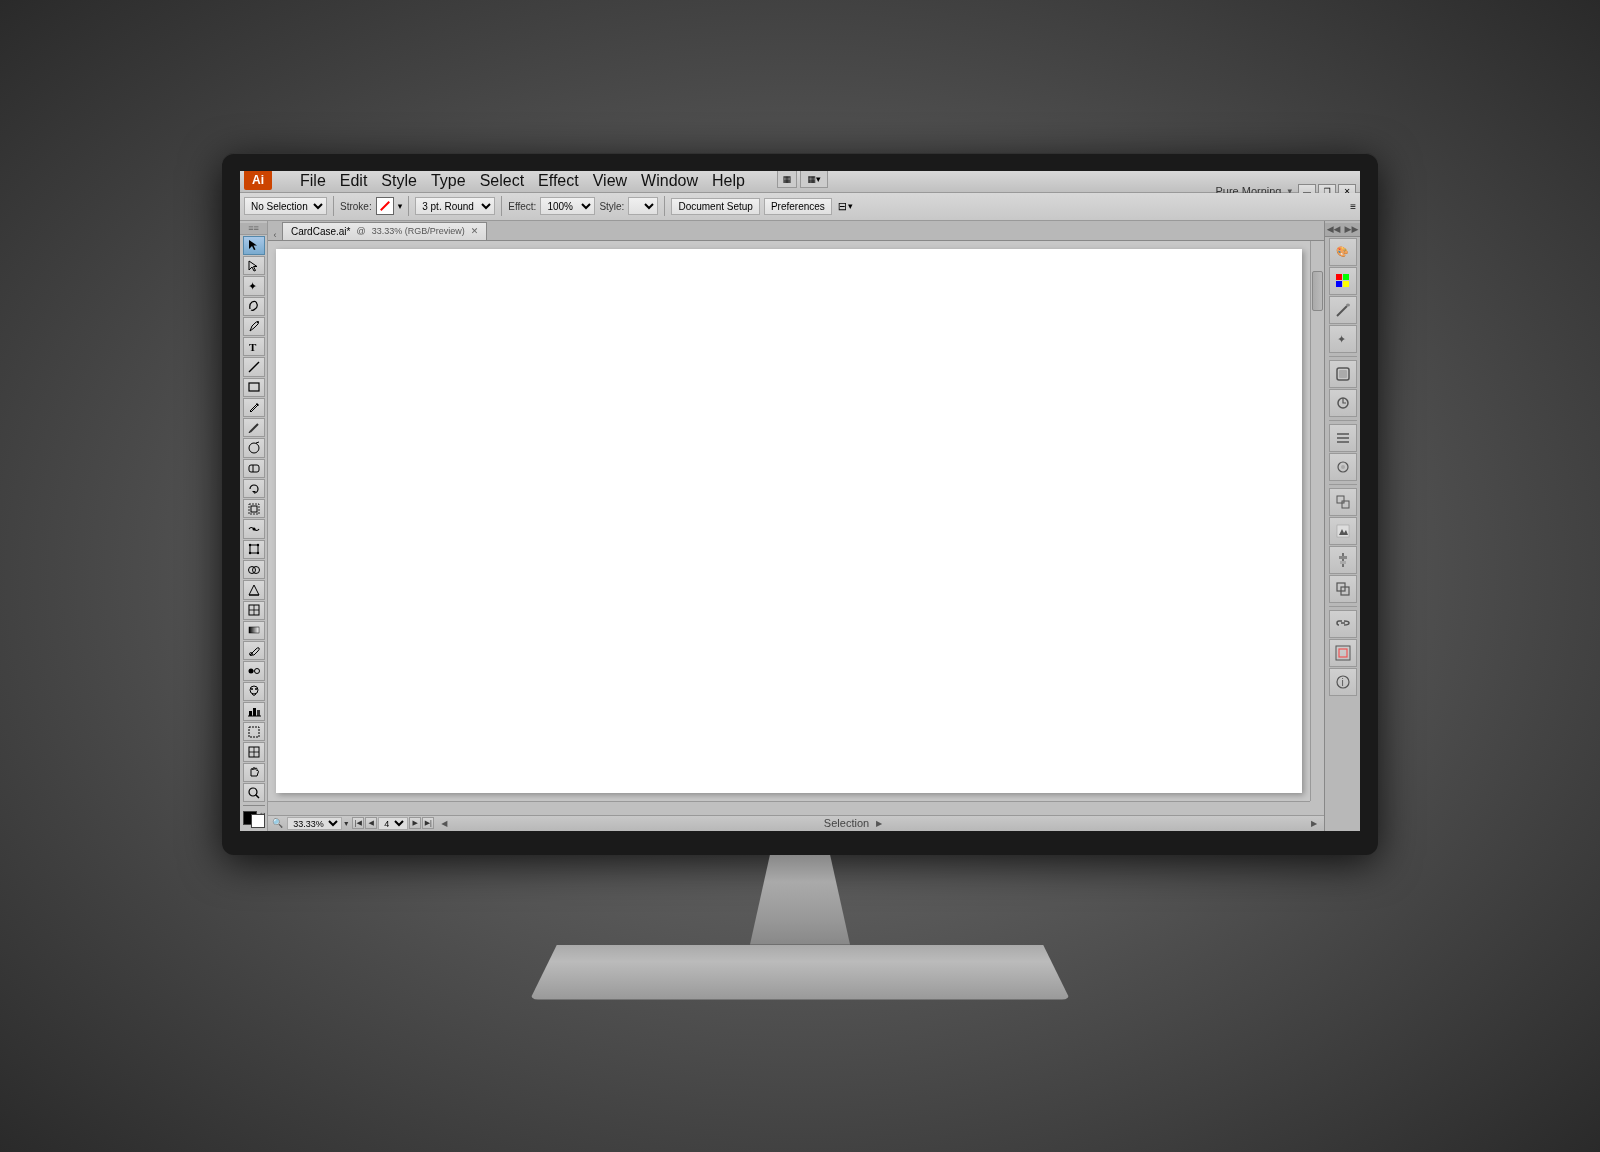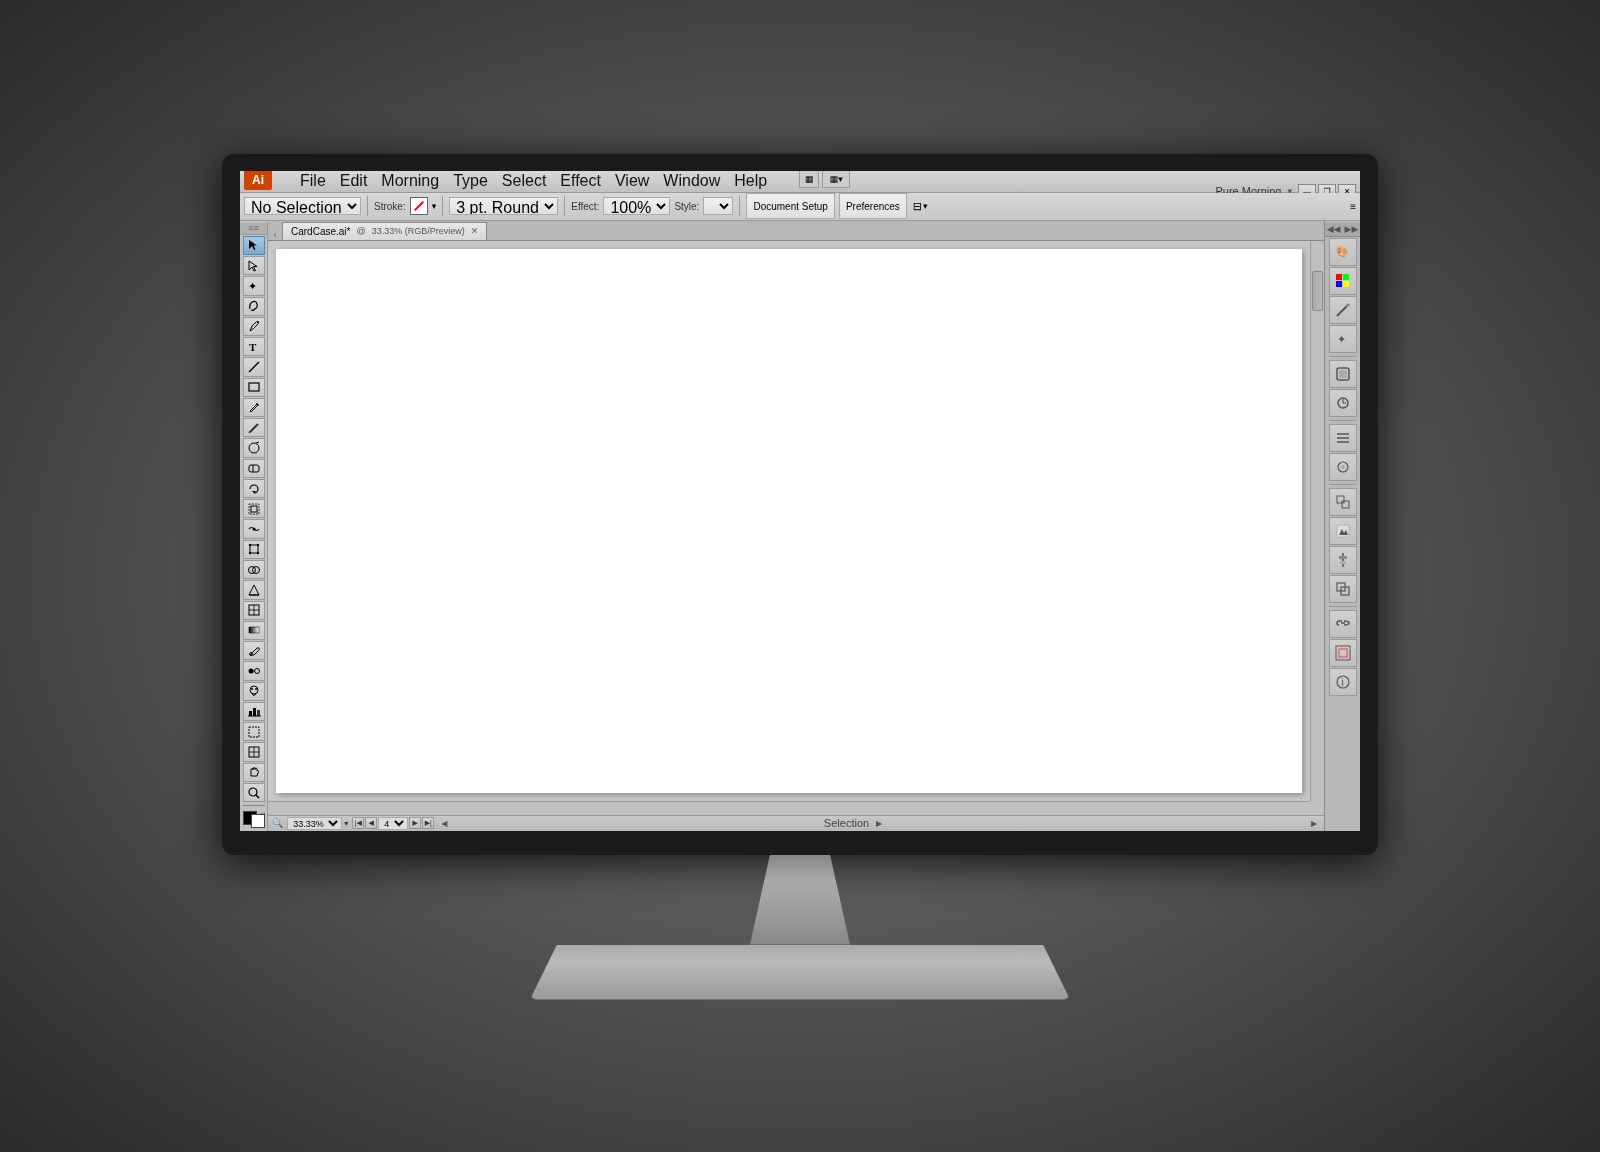--- a/index.html
+++ b/index.html
@@ -146,33 +146,33 @@
       display: flex;
       align-items: center;
       gap: 2px;
       font-size: 10px;
       color: #333;
     }
     .toolbar-select {
       height: 18px;
       background: linear-gradient(to bottom, #f0f0f0, #e0e0e0);
       border: 1px solid #aaa;
-      font-size: 16px;
+      font-size: 10px;
       padding: 0 2px;
       min-width: 60px;
       cursor: pointer;
     }
     .toolbar-separator {
       width: 1px;
       height: 20px;
       background: #999;
       margin: 0 2px;
     }
     .toolbar-btn {
-      height: 26px;
+      height: 17px;
       background: linear-gradient(to bottom, #f0f0f0, #e0e0e0);
       border: 1px solid #aaa;
       font-size: 10px;
       padding: 0 6px;
       cursor: pointer;
     }
 
     
     .main-area {
       flex: 1;
@@ -424,21 +424,21 @@
     <div class="monitor-screen">
 
       <div class="ai-app">
 
         <div class="title-bar">
           <div class="title-bar-left">
             <div class="ai-logo">Ai</div>
             <div class="menu-bar">
               <span class="menu-item">File</span>
               <span class="menu-item">Edit</span>
-              <span class="menu-item">Morning</span>
+              <span class="menu-item">Style</span>
               <span class="menu-item">Type</span>
               <span class="menu-item">Select</span>
               <span class="menu-item">Effect</span>
               <span class="menu-item">View</span>
               <span class="menu-item">Window</span>
               <span class="menu-item">Help</span>
             </div>
 
             <div style="display:flex;gap:3px;align-items:center;margin-left:4px;">
               <div style="width:20px;height:18px;background:#ccc;border:1px solid #999;display:flex;align-items:center;justify-content:center;font-size:9px;">▦</div>

